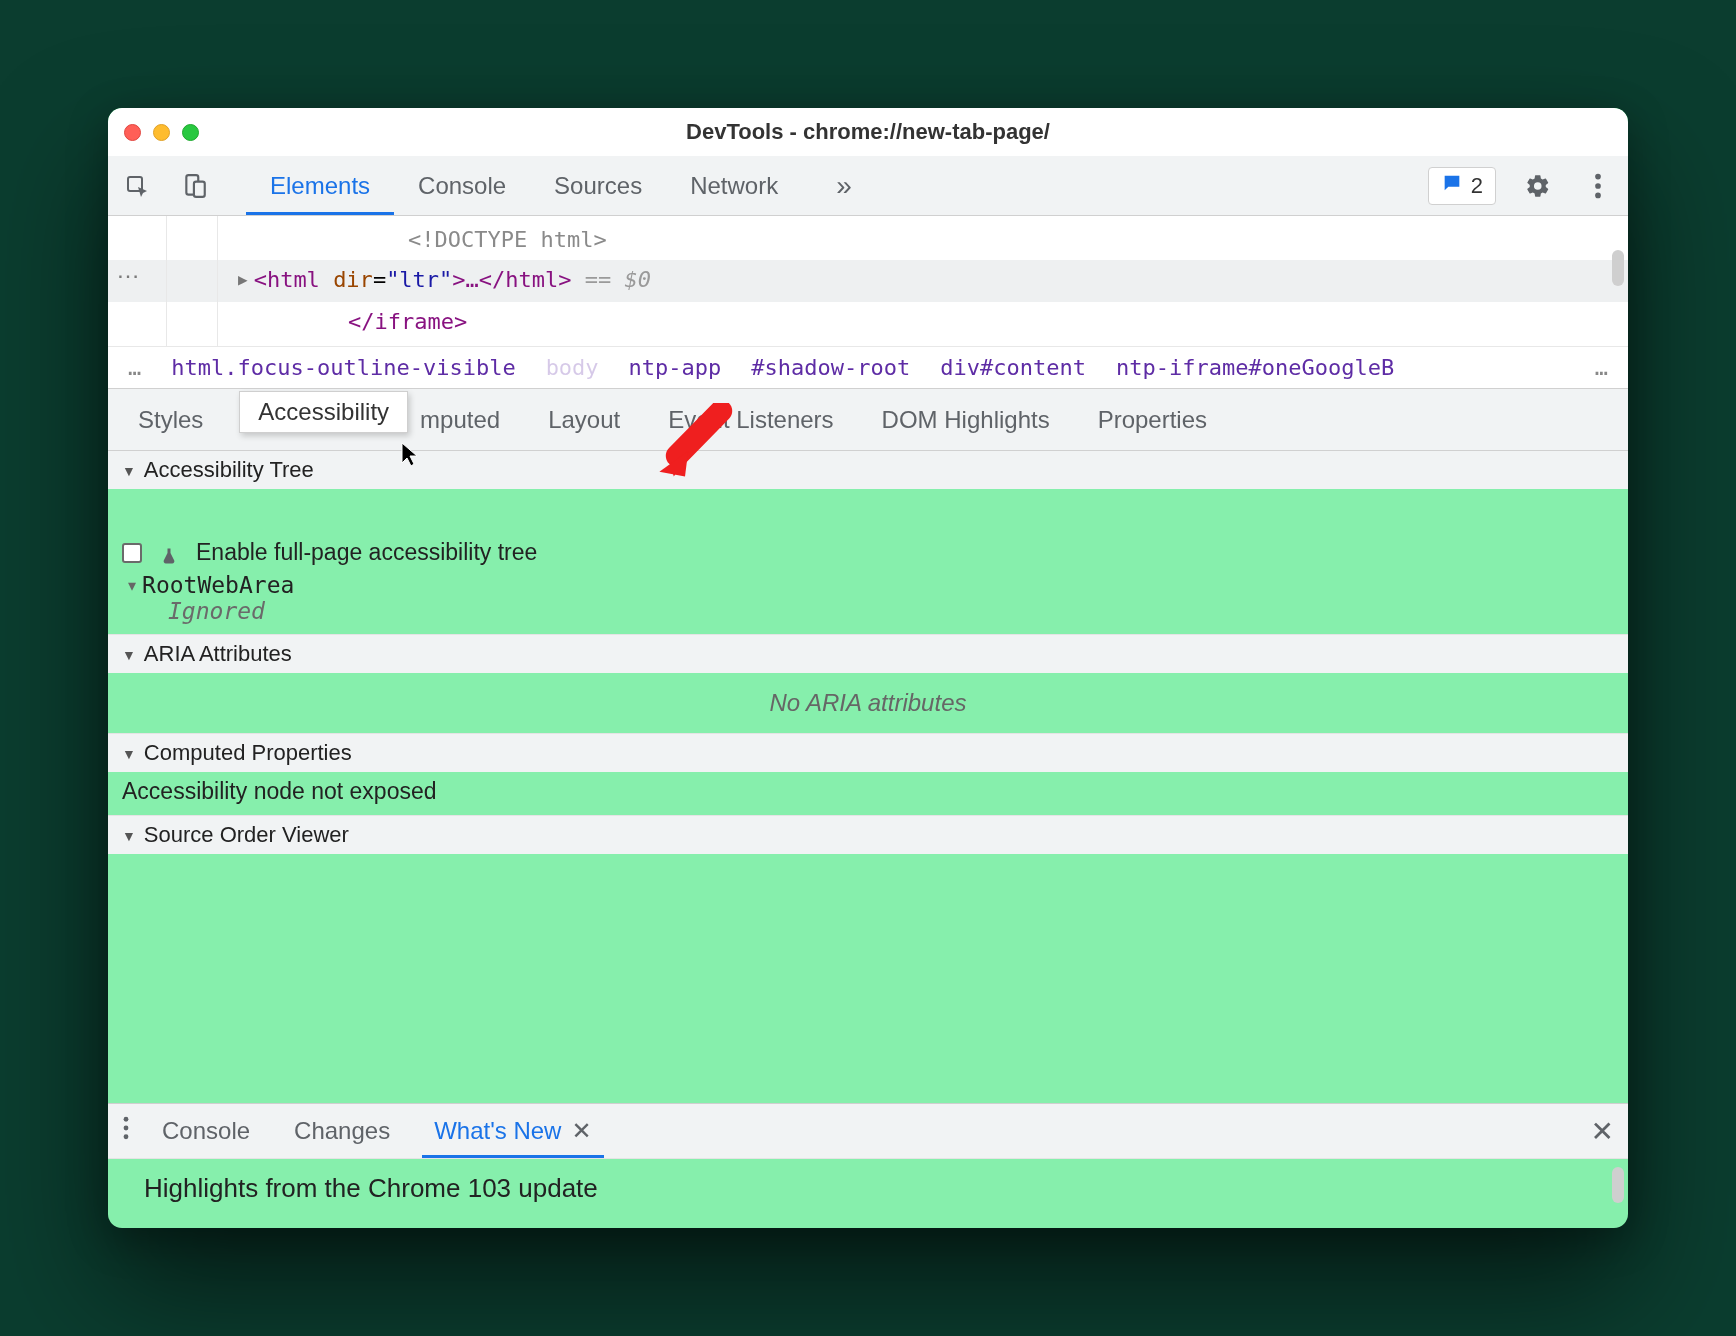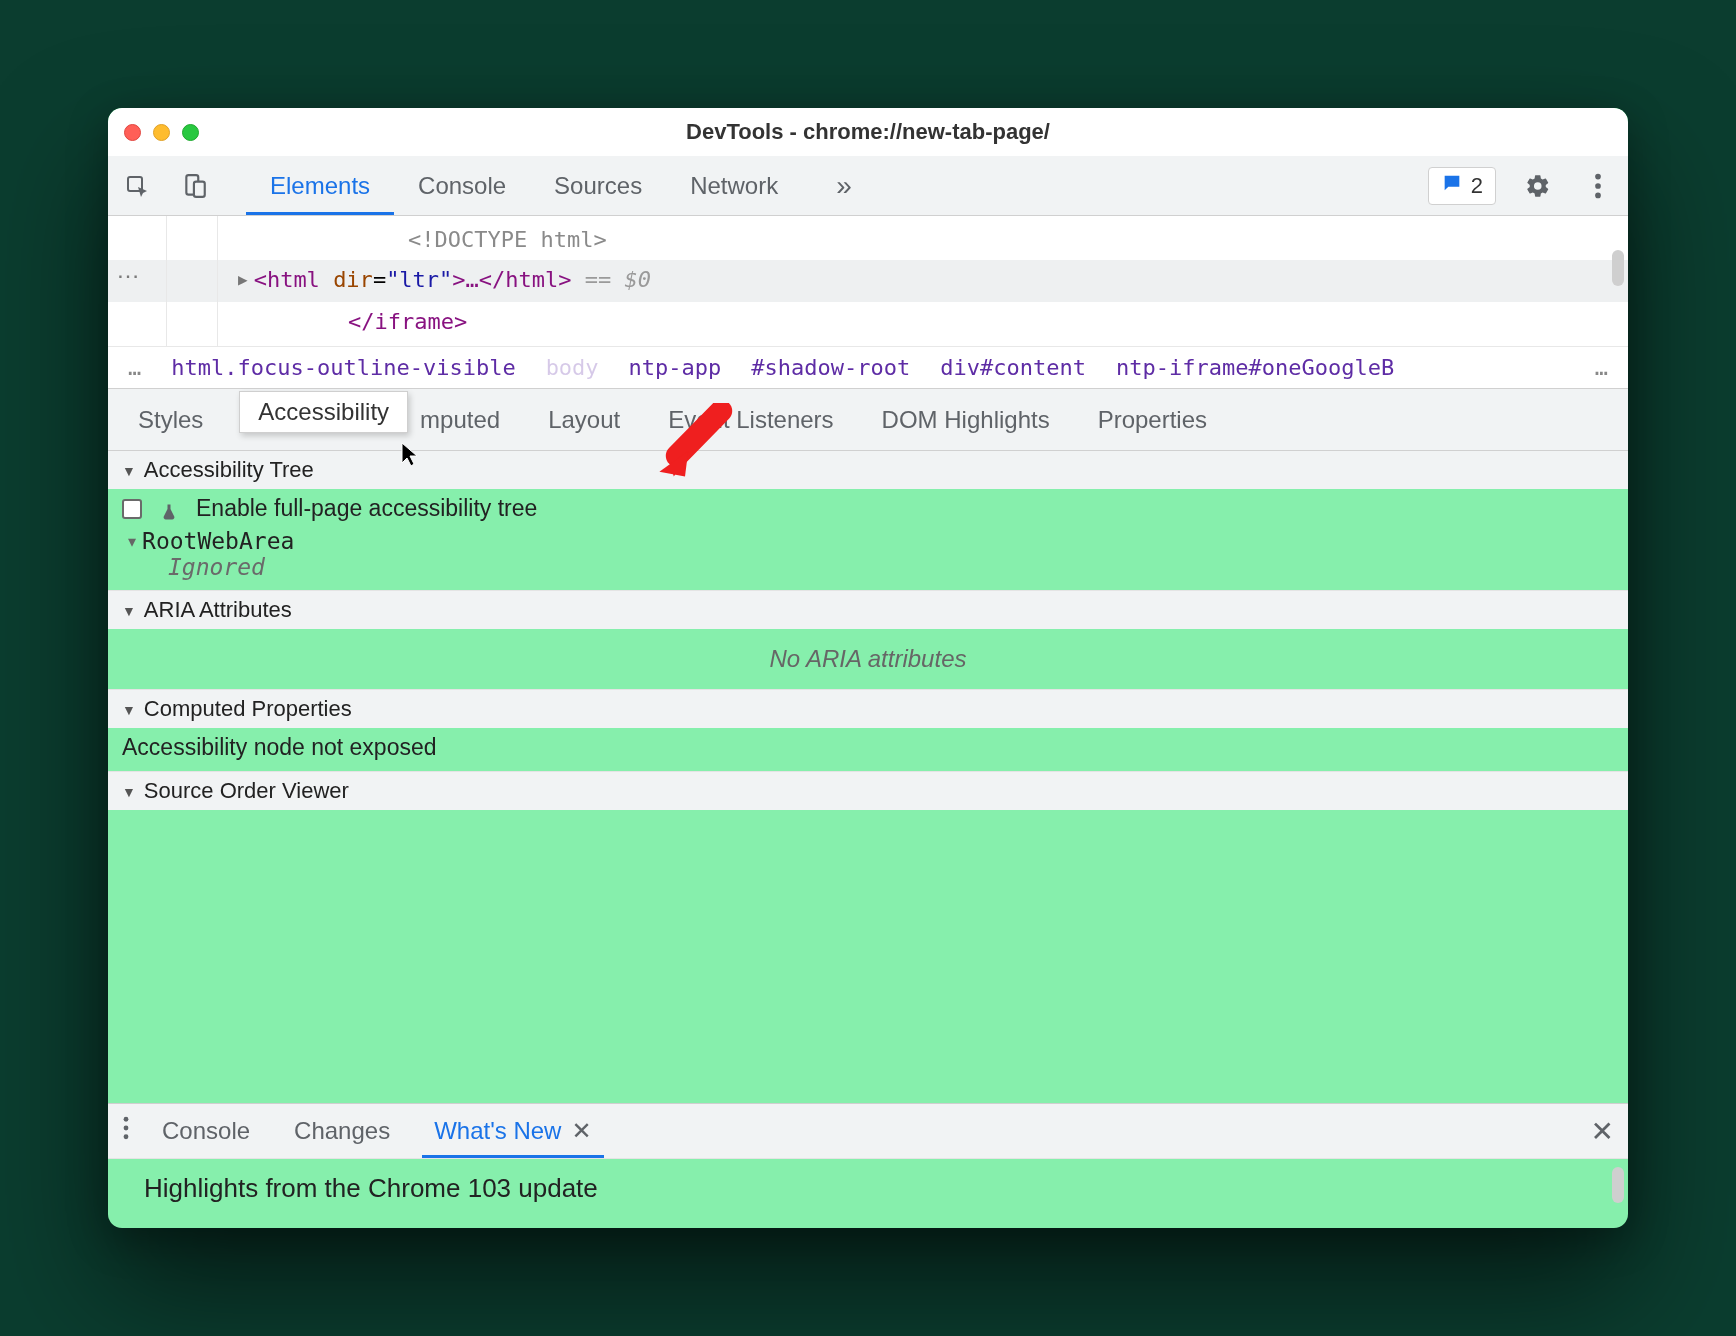--- a/index.html
+++ b/index.html
@@ -144,21 +144,21 @@
   
   .section { border-bottom:1px solid #e4e4e4; }
   .sec-head {
     background:#f1f3f4;
     padding: 6px 14px;
     font-size:22px; color:#222;
     display:flex; align-items:center; gap:8px;
   }
   .sec-head .tw { color:#555; font-size:14px; transform:translateY(1px);}
   .sec-body { padding: 6px 14px 10px 14px; font-size:23px; color:#222; }
-  .checkbox-row { display:flex; align-items:center; gap:18px; }
+  .checkbox-row { display:flex; align-items:center; gap:18px;margin-top:44px; }
   .cbox {
     width:20px; height:20px; border:2px solid #6a6a6a; border-radius:3px; background:#fff;
   }
   .cbox.big{ width:24px;height:24px; border-radius:4px;}
   .flask { width:18px; height:18px; }
   .tree-line { display:flex; align-items:center; gap:6px; padding-left:6px; }
   .tree-line .chev { font-size:16px; color:#666; }
   .mono { font-family: Menlo, monospace; }
   .ital { font-style:italic; color:#6a6a6a; }
   .indent { padding-left: 46px; }

